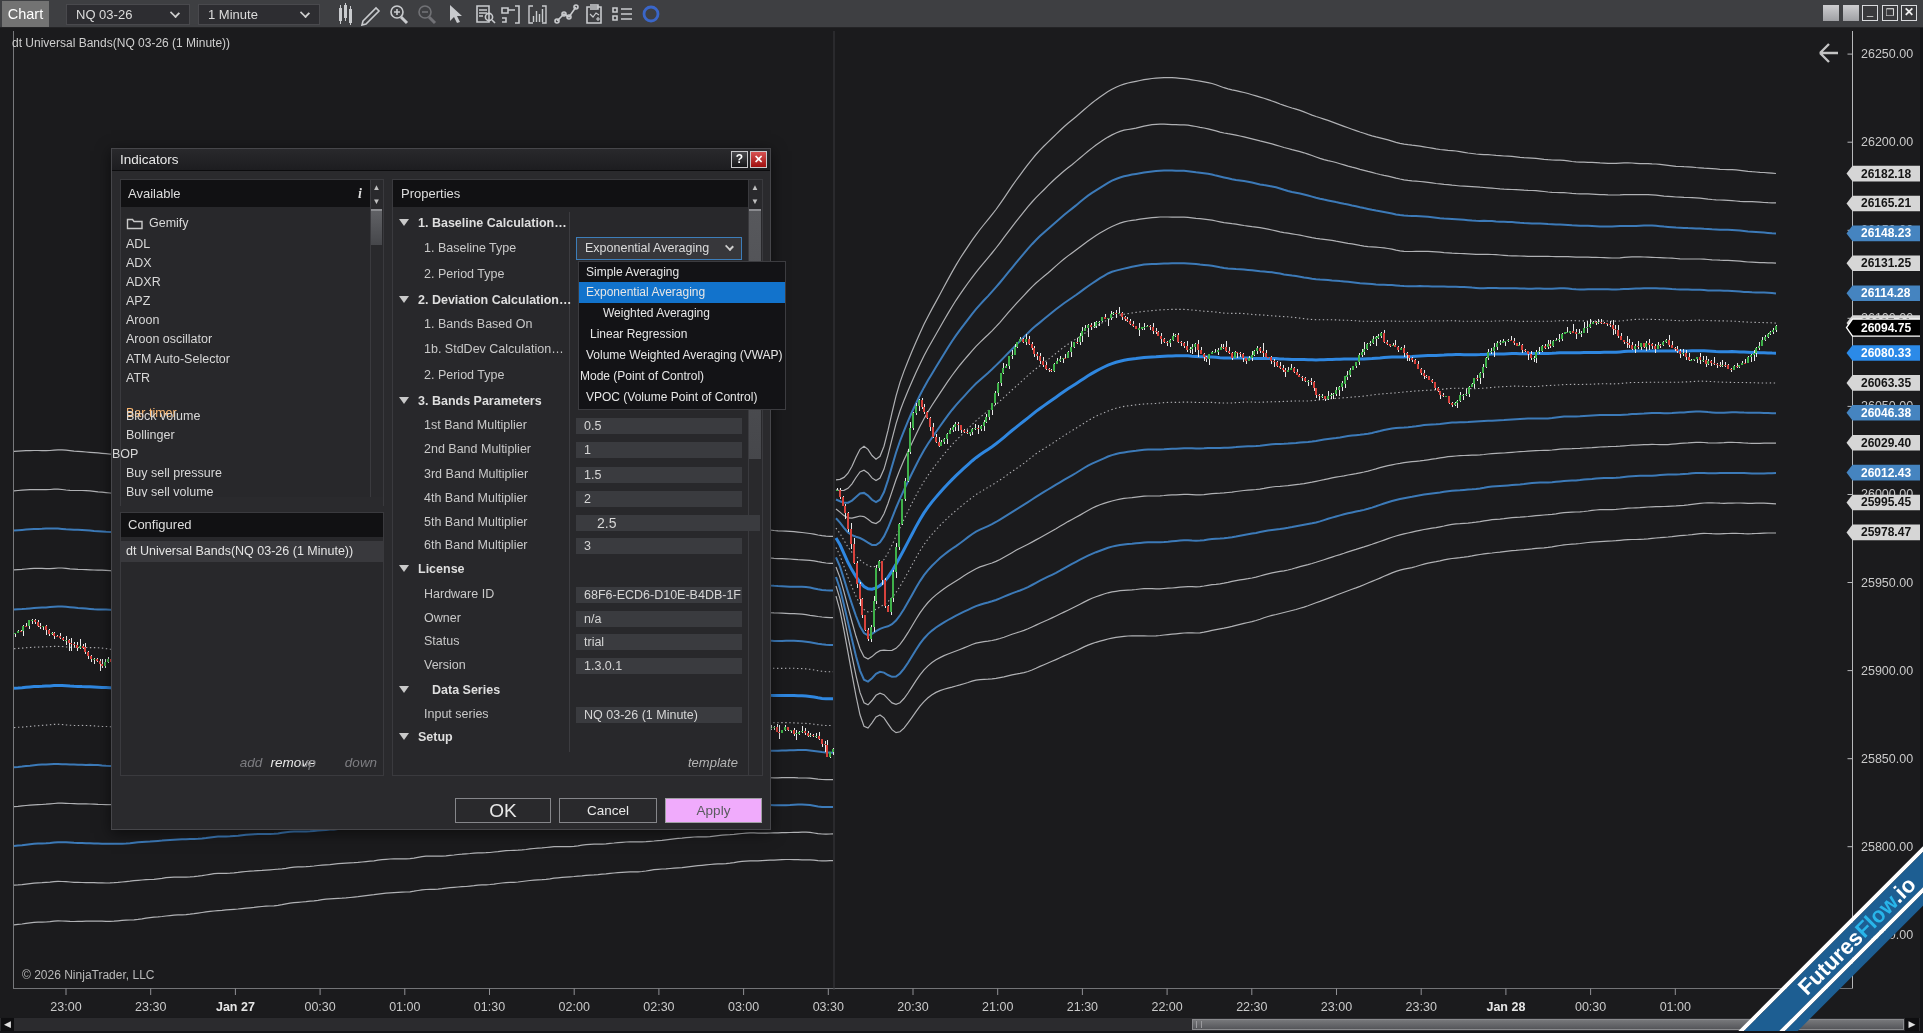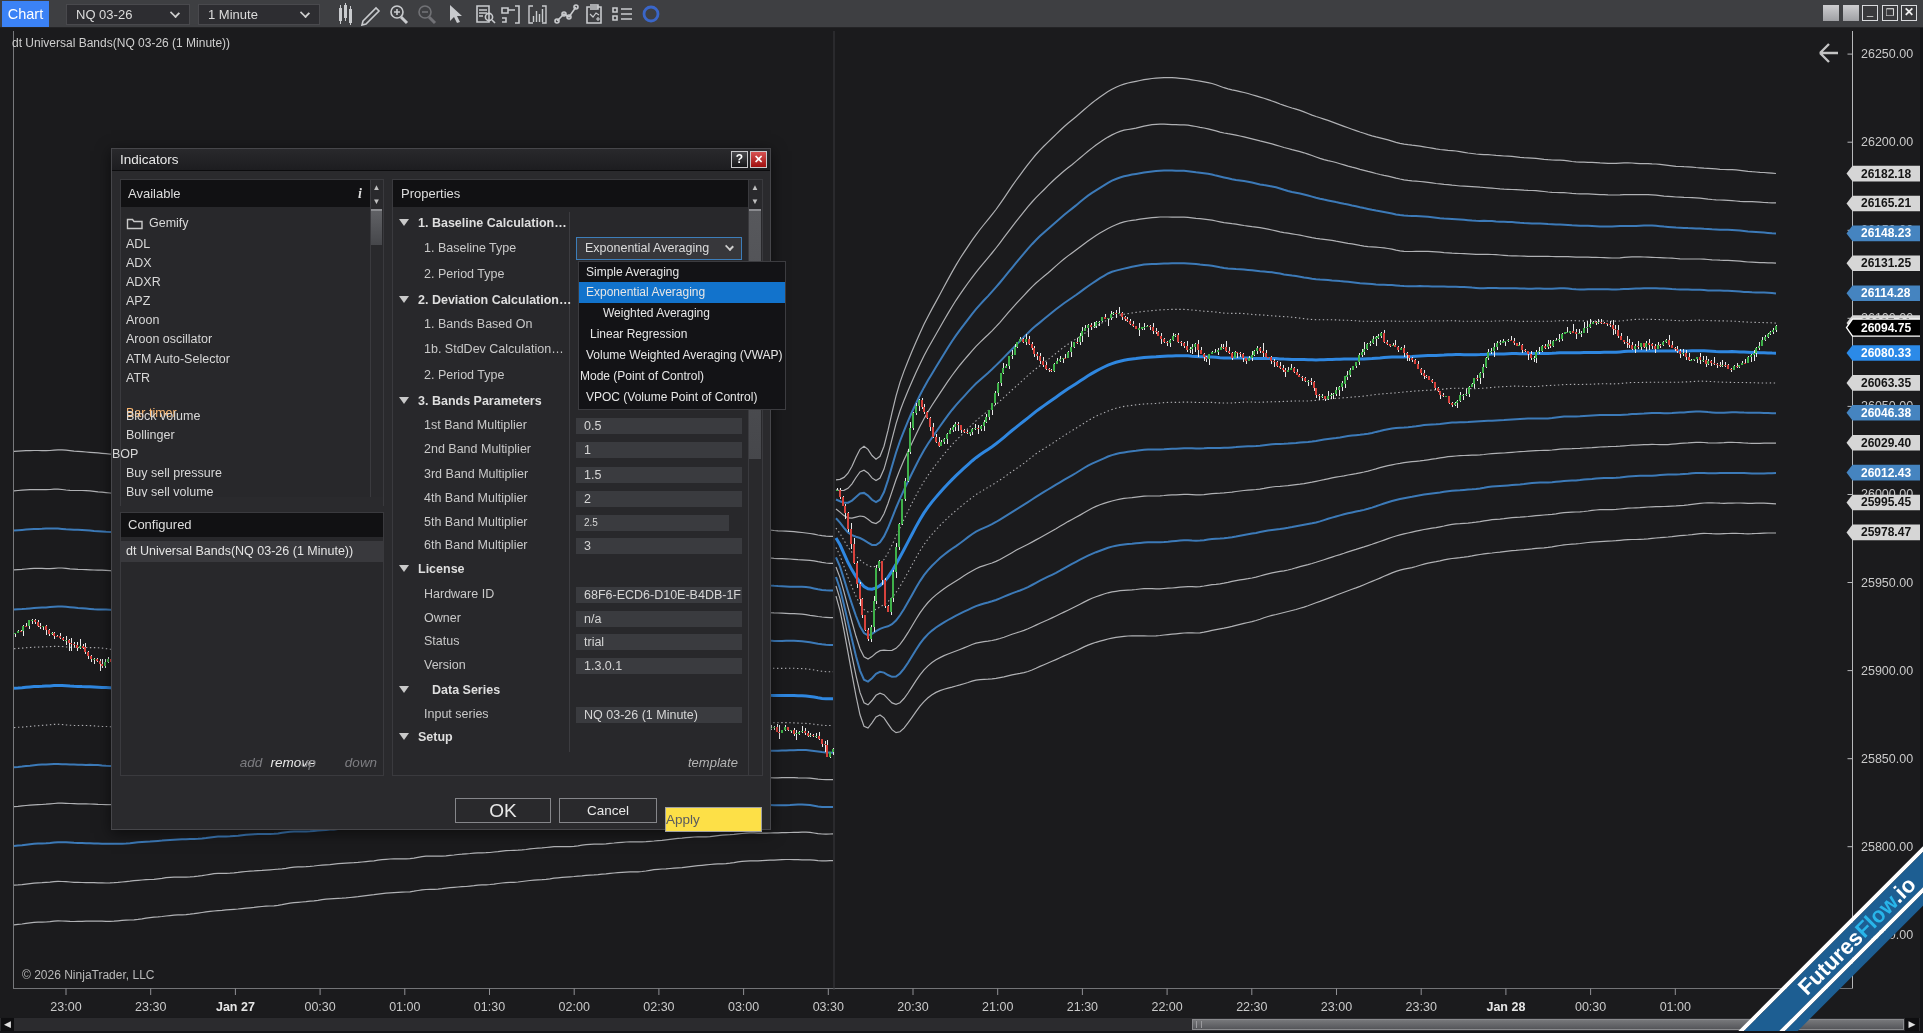--- a/index.html
+++ b/index.html
@@ -1,14 +1,14 @@
 <!DOCTYPE html>
 <html><head><meta charset="utf-8"><style>html,body{margin:0;padding:0;width:1923px;height:1033px;background:#1b1b1d;font-family:"Liberation Sans",sans-serif;overflow:hidden;position:relative}*{box-sizing:border-box}.lbl{position:absolute;color:#c9c9c9;font-size:12.5px;white-space:nowrap}</style></head><body>
 <div style="position:absolute;left:0;top:0;width:1923px;height:28px;background:#3e3f42;border-bottom:1px solid #232325"></div>
-<div style="position:absolute;left:2px;top:1px;width:47px;height:26px;background:#3b82f6;color:#fff;font-size:14.5px;text-align:center;line-height:26px">Chart</div>
+<div style="position:absolute;left:2px;top:1px;width:47px;height:26px;background:#737373;color:#fff;font-size:14.5px;text-align:center;line-height:26px">Chart</div>
 <div id="tb">
 <div style="position:absolute;left:66px;top:4px;width:124px;height:21px;background:#2d2d31;border:1px solid #49494d;color:#dcdcdc;font-size:13px;line-height:19px;padding-left:9px">NQ 03-26<span style="position:absolute;right:10px;top:4px;width:8px;height:8px;border-right:2px solid #cfcfcf;border-bottom:2px solid #cfcfcf;transform:rotate(45deg) scale(1,.8)"></span></div>
 <div style="position:absolute;left:198px;top:4px;width:122px;height:21px;background:#2d2d31;border:1px solid #49494d;color:#dcdcdc;font-size:13px;line-height:19px;padding-left:9px">1 Minute<span style="position:absolute;right:10px;top:4px;width:8px;height:8px;border-right:2px solid #cfcfcf;border-bottom:2px solid #cfcfcf;transform:rotate(45deg) scale(1,.8)"></span></div>
 </div>
 <svg style="position:absolute;left:330px;top:2px" width="350" height="24" xmlns="http://www.w3.org/2000/svg" stroke="#c9cbce" fill="none" stroke-width="1.6">
     <path d="M10.5 6 V19 M15.5 3 V16 M20.5 7 V21" stroke-width="3"></path>
     <path d="M10.5 3 V22 M15.5 1 V19 M20.5 4 V23" stroke-width="1"></path>
     <path d="M33 19 L46 6 L49 9 L36 22 L32 23 Z"></path>
     <circle cx="67" cy="10" r="6"></circle>
     <path d="M71 15 L77 21" stroke-width="3"></path>
@@ -1019,21 +1019,21 @@
 <div class="lbl" style="left:418px;top:394px;z-index:13;font-weight:bold;color:#dedede">3. Bands Parameters</div>
 <div class="lbl" style="left:424px;top:418px;z-index:13;color:#c9c9c9">1st Band Multiplier</div>
 <div style="position:absolute;left:576px;top:418px;width:166px;height:16px;background:#3a3b3f;z-index:13;color:#d6d6d6;font-size:12.5px;line-height:16px;padding-left:8px">0.5</div>
 <div class="lbl" style="left:424px;top:442px;z-index:13;color:#c9c9c9">2nd Band Multiplier</div>
 <div style="position:absolute;left:576px;top:442px;width:166px;height:16px;background:#3a3b3f;z-index:13;color:#d6d6d6;font-size:12.5px;line-height:16px;padding-left:8px">1</div>
 <div class="lbl" style="left:424px;top:467px;z-index:13;color:#c9c9c9">3rd Band Multiplier</div>
 <div style="position:absolute;left:576px;top:467px;width:166px;height:16px;background:#3a3b3f;z-index:13;color:#d6d6d6;font-size:12.5px;line-height:16px;padding-left:8px">1.5</div>
 <div class="lbl" style="left:424px;top:491px;z-index:13;color:#c9c9c9">4th Band Multiplier</div>
 <div style="position:absolute;left:576px;top:491px;width:166px;height:16px;background:#3a3b3f;z-index:13;color:#d6d6d6;font-size:12.5px;line-height:16px;padding-left:8px">2</div>
 <div class="lbl" style="left:424px;top:515px;z-index:13;color:#c9c9c9">5th Band Multiplier</div>
-<div style="position:absolute;left:576px;top:515px;width:153px;height:16px;background:#3a3b3f;z-index:13;color:#d6d6d6;font-size:10px;line-height:16px;padding-left:8px">2.5</div>
+<div style="position:absolute;left:576px;top:515px;width:184px;height:16px;background:#3a3b3f;z-index:13;color:#d6d6d6;font-size:14px;line-height:16px;padding-left:21px">2.5</div>
 <div class="lbl" style="left:424px;top:538px;z-index:13;color:#c9c9c9">6th Band Multiplier</div>
 <div style="position:absolute;left:576px;top:538px;width:166px;height:16px;background:#3a3b3f;z-index:13;color:#d6d6d6;font-size:12.5px;line-height:16px;padding-left:8px">3</div>
 <div style="position:absolute;left:399px;top:565px;width:0;height:0;border-left:5px solid transparent;border-right:5px solid transparent;border-top:7px solid #c9c9c9;z-index:13"></div>
 <div class="lbl" style="left:418px;top:562px;z-index:13;font-weight:bold;color:#dedede">License</div>
 <div class="lbl" style="left:424px;top:587px;z-index:13;color:#c9c9c9">Hardware ID</div>
 <div style="position:absolute;left:576px;top:587px;width:166px;height:16px;background:#3a3b3f;z-index:13;color:#d6d6d6;font-size:12.5px;line-height:16px;padding-left:8px">68F6-ECD6-D10E-B4DB-1F</div>
 <div class="lbl" style="left:424px;top:611px;z-index:13;color:#c9c9c9">Owner</div>
 <div style="position:absolute;left:576px;top:611px;width:166px;height:16px;background:#3a3b3f;z-index:13;color:#d6d6d6;font-size:12.5px;line-height:16px;padding-left:8px">n/a</div>
 <div class="lbl" style="left:424px;top:634px;z-index:13;color:#c9c9c9">Status</div>
 <div style="position:absolute;left:576px;top:634px;width:166px;height:16px;background:#3a3b3f;z-index:13;color:#d6d6d6;font-size:12.5px;line-height:16px;padding-left:8px">trial</div>
@@ -1041,21 +1041,21 @@
 <div style="position:absolute;left:576px;top:658px;width:166px;height:16px;background:#3a3b3f;z-index:13;color:#d6d6d6;font-size:12.5px;line-height:16px;padding-left:8px">1.3.0.1</div>
 <div style="position:absolute;left:399px;top:686px;width:0;height:0;border-left:5px solid transparent;border-right:5px solid transparent;border-top:7px solid #c9c9c9;z-index:13"></div>
 <div class="lbl" style="left:432px;top:683px;z-index:13;font-weight:bold;color:#dedede">Data Series</div>
 <div class="lbl" style="left:424px;top:707px;z-index:13;color:#c9c9c9">Input series</div>
 <div style="position:absolute;left:576px;top:707px;width:166px;height:16px;background:#3a3b3f;z-index:13;color:#d6d6d6;font-size:12.5px;line-height:16px;padding-left:8px">NQ 03-26 (1 Minute)</div>
 <div style="position:absolute;left:399px;top:733px;width:0;height:0;border-left:5px solid transparent;border-right:5px solid transparent;border-top:7px solid #c9c9c9;z-index:13"></div>
 <div class="lbl" style="left:418px;top:730px;z-index:13;font-weight:bold;color:#dedede">Setup</div>
 <div class="lbl" style="left:688px;top:755px;z-index:13;color:#b4b4b4;font-style:italic;font-size:13px">template</div>
 <div style="position:absolute;left:455px;top:798px;width:96px;height:25px;background:#29292c;border:1px solid #85868a;color:#e8e8e8;line-height:24px;z-index:12;font-size:19px;text-align:center;">OK</div>
 <div style="position:absolute;left:559px;top:798px;width:98px;height:25px;background:#29292c;border:1px solid #85868a;color:#e8e8e8;line-height:24px;z-index:12;font-size:13.5px;text-align:center;">Cancel</div>
-<div style="position:absolute;left:665px;top:798px;width:97px;height:25px;background:#fde047;border:1px solid #9fa0a3;color:#5a5b5f;line-height:24px;z-index:12;font-size:13.5px;margin-top:9px;">Apply</div>
+<div style="position:absolute;left:665px;top:798px;width:97px;height:25px;background:#f0abfc;border:1px solid #9fa0a3;color:#5a5b5f;line-height:24px;z-index:12;font-size:13.5px;text-align:center;">Apply</div>
 <div style="position:absolute;left:578px;top:261px;width:208px;height:149px;background:#131316;border:1px solid #3c3c40;z-index:20"></div>
 <div style="position:absolute;left:579px;top:261.5px;width:206px;height:20.9px;z-index:21;color:#e6e6e6;font-size:12px;line-height:20.9px;padding-left:7px;white-space:nowrap">Simple Averaging</div>
 <div style="position:absolute;left:579px;top:282.4px;width:206px;height:20.9px;background:#1273cc;z-index:21;color:#e6e6e6;font-size:12px;line-height:20.9px;padding-left:7px;white-space:nowrap">Exponential Averaging</div>
 <div style="position:absolute;left:579px;top:303.3px;width:206px;height:20.9px;z-index:21;color:#e6e6e6;font-size:12px;line-height:20.9px;padding-left:24px;white-space:nowrap">Weighted Averaging</div>
 <div style="position:absolute;left:579px;top:324.2px;width:206px;height:20.9px;z-index:21;color:#e6e6e6;font-size:12px;line-height:20.9px;padding-left:11px;white-space:nowrap">Linear Regression</div>
 <div style="position:absolute;left:579px;top:345.1px;width:206px;height:20.9px;z-index:21;color:#e6e6e6;font-size:12px;line-height:20.9px;padding-left:7px;white-space:nowrap">Volume Weighted Averaging (VWAP)</div>
 <div style="position:absolute;left:579px;top:366.0px;width:206px;height:20.9px;z-index:21;color:#e6e6e6;font-size:12px;line-height:20.9px;padding-left:1px;white-space:nowrap">Mode (Point of Control)</div>
 <div style="position:absolute;left:579px;top:386.9px;width:206px;height:20.9px;z-index:21;color:#e6e6e6;font-size:12px;line-height:20.9px;padding-left:7px;white-space:nowrap">VPOC (Volume Point of Control)</div>
 <div style="position:absolute;left:1580px;top:918px;width:560px;height:42px;z-index:30;transform:rotate(-45deg);transform-origin:center;text-align:center">
     <div style="height:4px;background:#fff"></div>

